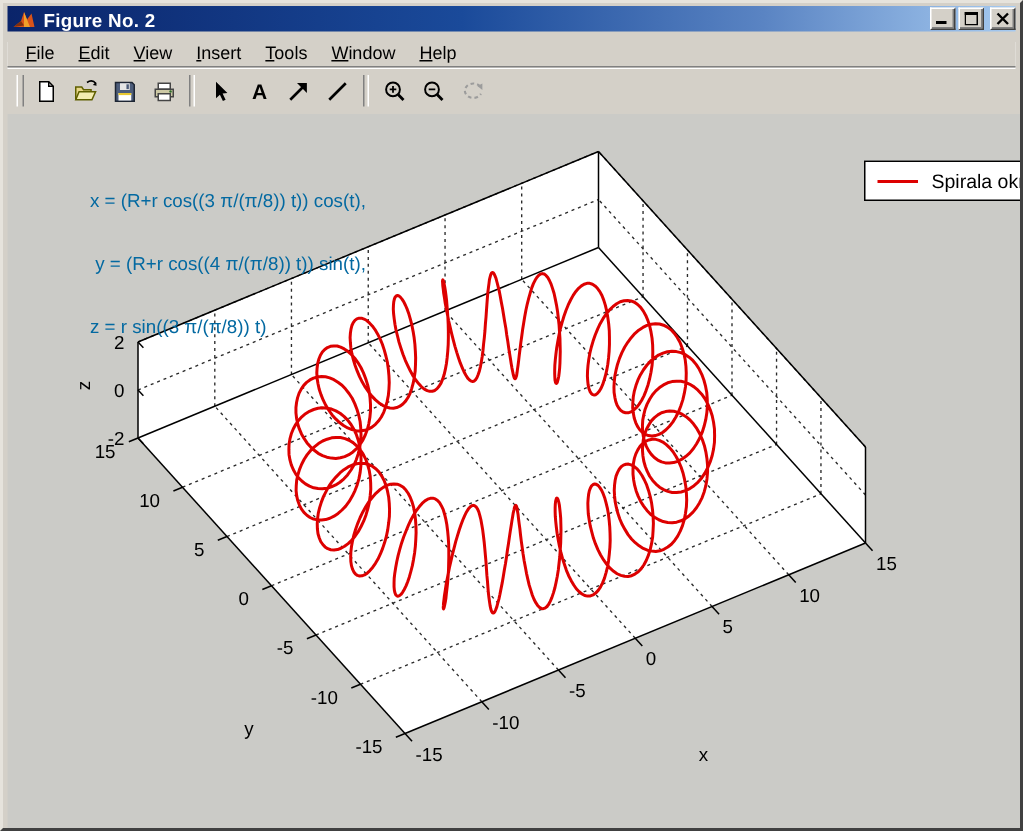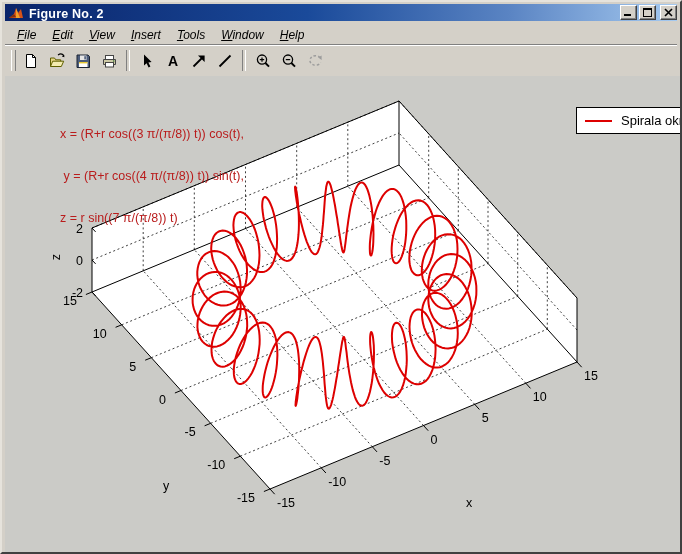--- a/index.html
+++ b/index.html
@@ -12,33 +12,33 @@
   .title-icon{width:16px;height:16px;margin-left:3px;flex:0 0 auto;}
   .title-text{margin-left:5px;font-size:12.5px;font-weight:bold;letter-spacing:.2px;}
   .tb-buttons{position:absolute;right:3px;top:3px;display:flex;gap:2px;}
   .tb-btn{width:17px;height:15px;background:#d4d0c8;border:1px solid;
     border-color:#ffffff #404040 #404040 #ffffff;box-shadow:inset -1px -1px 0 #808080;
     display:flex;align-items:center;justify-content:center;padding:0;cursor:default;}
   .tb-btn.close{margin-left:2px;}
   .menu-bar{position:absolute;left:3px;top:25px;right:3px;height:17px;background:#d4d0c8;
     display:flex;align-items:center;padding-left:4px;font-size:12px;color:#000;
     border-bottom:1px solid #808080;box-shadow:0 1px 0 #ffffff;}
-  .menu-item{padding:1px 8px 2px 8px;font-style:italic;}
+  .menu-item{padding:1px 8px 2px 8px;}
   .toolbar{position:absolute;left:3px;top:44px;right:3px;height:29px;background:#d4d0c8;
     display:flex;align-items:center;padding-left:4px;}
   .grip{width:3px;height:21px;border-left:1px solid #fff;border-right:1px solid #808080;
     margin:0 2px 0 2px;}
   .tool-btn{width:26px;height:24px;background:transparent;border:none;padding:0;
     display:flex;align-items:center;justify-content:center;}
   .tool-sep{width:2px;height:21px;border-left:1px solid #808080;border-right:1px solid #fff;
     margin:0 4px;}
   .figure-canvas{position:absolute;left:3px;top:74px;width:676px;height:477px;
     background:#cbcbc7;overflow:hidden;}
   .equations{position:absolute;left:55px;top:23px;font-size:12.5px;line-height:14px;
-    color:#b91c1c;white-space:pre;}
+    color:#0369a1;white-space:pre;}
   .legend-box{position:absolute;left:571px;top:31px;width:130px;height:25px;background:#fff;
     border:1px solid #000;display:flex;align-items:center;white-space:nowrap;}
   .legend-line{width:27px;height:0;border-top:2.5px solid #dd0000;margin-left:8px;flex:0 0 auto;}
   .legend-label{margin-left:9px;font-size:13px;color:#000;}
   #plot{position:absolute;left:0;top:0;}
   svg text{font-family:"Liberation Sans",sans-serif;}
 </style>
 </head>
 <body>
 
@@ -245,21 +245,21 @@
         <g>
           <text x="464.0" y="431.0" text-anchor="middle" font-size="12.5" fill="#000">x</text>
           <text x="161.0" y="414.0" text-anchor="middle" font-size="12.5" fill="#000">y</text>
           <text x="55.0" y="181.0" text-anchor="middle" font-size="12.5" fill="#000" transform="rotate(-90 55 181)">z</text>
         </g>
         <path d="M452.3 168.2L451.8 163.8L450.9 159.7L449.7 155.8L448.3 152.2L446.5 149.0L444.6 146.3L442.4 143.9L439.9 142.1L437.4 140.8L434.7 140.0L431.9 139.8L429.1 140.1L426.3 140.9L423.6 142.3L420.8 144.1L418.2 146.4L415.8 149.1L413.5 152.2L411.4 155.5L409.6 159.1L408.0 162.9L406.7 166.8L405.7 170.8L404.9 174.7L404.5 178.6L404.3 182.2L404.4 185.7L404.9 188.9L405.5 191.7L406.4 194.2L407.6 196.2L408.9 197.7L410.4 198.7L412.0 199.2L413.8 199.2L415.6 198.6L417.4 197.4L419.2 195.8L421.0 193.6L422.7 191.0L424.3 187.9L425.7 184.4L427.0 180.6L428.1 176.5L429.0 172.2L429.7 167.7L430.1 163.1L430.2 158.5L430.1 154.0L429.7 149.5L429.0 145.3L428.1 141.3L426.9 137.6L425.5 134.3L423.9 131.4L422.1 128.9L420.1 127.0L418.0 125.5L415.7 124.6L413.4 124.3L411.0 124.5L408.5 125.2L406.1 126.5L403.7 128.3L401.4 130.6L399.2 133.3L397.1 136.3L395.1 139.8L393.4 143.4L391.8 147.3L390.4 151.4L389.2 155.5L388.2 159.6L387.5 163.7L387.0 167.6L386.7 171.3L386.6 174.8L386.8 177.9L387.1 180.7L387.6 183.0L388.3 184.9L389.1 186.2L390.1 187.1L391.1 187.3L392.2 187.1L393.3 186.2L394.5 184.9L395.6 183.0L396.7 180.6L397.7 177.7L398.6 174.5L399.5 170.8L400.2 166.8L400.7 162.6L401.1 158.2L401.3 153.6L401.3 149.0L401.2 144.5L400.8 140.0L400.2 135.6L399.5 131.5L398.6 127.6L397.5 124.1L396.3 121.0L394.9 118.4L393.3 116.2L391.7 114.6L390.0 113.5L388.2 112.9L386.3 112.9L384.4 113.5L382.6 114.6L380.7 116.2L378.9 118.3L377.1 120.9L375.4 124.0L373.8 127.3L372.3 131.0L370.9 135.0L369.7 139.1L368.5 143.4L367.6 147.7L366.8 152.0L366.1 156.1L365.6 160.2L365.2 163.9L364.9 167.4L364.8 170.6L364.8 173.3L364.9 175.6L365.0 177.4L365.3 178.7L365.6 179.4L366.0 179.6L366.4 179.2L366.7 178.3L367.1 176.8L367.5 174.8L367.8 172.3L368.1 169.4L368.3 166.0L368.4 162.3L368.5 158.3L368.4 154.0L368.3 149.6L368.0 145.1L367.7 140.5L367.2 136.0L366.7 131.6L366.0 127.4L365.2 123.4L364.4 119.7L363.4 116.4L362.4 113.4L361.3 111.0L360.2 109.0L359.0 107.6L357.8 106.7L356.6 106.4L355.4 106.7L354.2 107.5L353.0 108.8L351.8 110.7L350.6 113.1L349.5 115.9L348.5 119.2L347.5 122.8L346.5 126.7L345.6 130.8L344.8 135.1L344.1 139.5L343.4 143.9L342.8 148.3L342.2 152.6L341.7 156.7L341.2 160.6L340.8 164.1L340.4 167.3L340.0 170.1L339.7 172.4L339.4 174.3L339.0 175.6L338.7 176.3L338.4 176.5L338.0 176.2L337.6 175.3L337.2 173.8L336.8 171.8L336.3 169.4L335.8 166.5L335.3 163.2L334.7 159.5L334.1 155.6L333.5 151.4L332.8 147.1L332.2 142.6L331.4 138.2L330.7 133.8L330.0 129.5L329.2 125.4L328.5 121.5L327.8 117.9L327.0 114.8L326.3 112.0L325.7 109.7L325.0 107.9L324.4 106.6L323.8 105.8L323.2 105.7L322.7 106.0L322.2 107.0L321.8 108.4L321.3 110.4L321.0 112.9L320.6 115.9L320.2 119.2L319.9 122.9L319.6 126.9L319.3 131.1L319.0 135.5L318.6 140.0L318.3 144.5L317.9 148.9L317.4 153.3L317.0 157.5L316.5 161.5L315.9 165.1L315.3 168.4L314.6 171.3L313.8 173.7L313.0 175.7L312.1 177.1L311.2 178.0L310.1 178.3L309.1 178.1L308.0 177.3L306.8 176.1L305.6 174.2L304.4 172.0L303.2 169.2L301.9 166.1L300.7 162.6L299.5 158.9L298.3 154.9L297.2 150.7L296.1 146.4L295.1 142.1L294.1 137.9L293.3 133.7L292.5 129.7L291.8 126.0L291.3 122.5L290.8 119.5L290.5 116.8L290.2 114.5L290.1 112.8L290.0 111.5L290.1 110.8L290.2 110.6L290.5 111.0L290.8 111.9L291.1 113.4L291.5 115.4L291.9 117.8L292.3 120.8L292.7 124.1L293.0 127.7L293.3 131.7L293.6 135.9L293.8 140.3L293.9 144.8L293.9 149.3L293.8 153.8L293.5 158.2L293.1 162.5L292.6 166.5L291.9 170.3L291.1 173.7L290.1 176.8L289.0 179.4L287.7 181.5L286.4 183.1L284.9 184.3L283.2 184.8L281.5 184.9L279.8 184.4L277.9 183.4L276.0 181.9L274.2 179.9L272.3 177.5L270.4 174.6L268.6 171.4L266.9 167.9L265.2 164.2L263.7 160.3L262.3 156.2L261.0 152.1L260.0 148.0L259.0 144.0L258.3 140.2L257.8 136.6L257.4 133.2L257.2 130.1L257.3 127.5L257.5 125.2L257.9 123.4L258.4 122.1L259.1 121.3L260.0 121.0L260.9 121.3L261.9 122.1L263.0 123.4L264.2 125.2L265.3 127.5L266.5 130.3L267.6 133.4L268.6 136.9L269.6 140.8L270.4 144.9L271.1 149.2L271.6 153.6L271.9 158.1L272.1 162.6L272.0 167.0L271.8 171.3L271.2 175.5L270.5 179.3L269.5 182.9L268.4 186.2L267.0 189.0L265.4 191.4L263.6 193.3L261.6 194.8L259.5 195.7L257.3 196.1L254.9 196.0L252.6 195.4L250.1 194.2L247.7 192.6L245.3 190.6L242.9 188.1L240.7 185.3L238.5 182.1L236.5 178.7L234.7 175.1L233.1 171.3L231.7 167.5L230.5 163.6L229.6 159.8L228.9 156.0L228.6 152.5L228.4 149.1L228.6 146.1L229.0 143.4L229.6 141.0L230.5 139.1L231.6 137.6L232.9 136.6L234.4 136.1L236.0 136.1L237.7 136.7L239.5 137.7L241.3 139.3L243.2 141.3L245.0 143.7L246.7 146.6L248.4 149.9L249.9 153.5L251.2 157.4L252.3 161.5L253.3 165.8L253.9 170.2L254.3 174.6L254.5 179.1L254.3 183.4L253.9 187.6L253.1 191.6L252.1 195.4L250.8 198.9L249.2 202.0L247.3 204.7L245.3 206.9L243.0 208.8L240.5 210.1L237.9 210.9L235.2 211.3L232.4 211.1L229.6 210.4L226.8 209.3L224.0 207.7L221.4 205.7L218.8 203.3L216.4 200.6L214.2 197.5L212.2 194.2L210.5 190.8L209.0 187.1L207.8 183.5L207.0 179.8L206.4 176.2L206.2 172.6L206.4 169.3L206.8 166.2L207.6 163.3L208.6 160.8L209.9 158.7L211.5 157.0L213.3 155.7L215.3 154.9L217.5 154.6L219.8 154.7L222.1 155.4L224.5 156.6L226.9 158.2L229.2 160.3L231.5 162.8L233.6 165.7L235.6 169.0L237.3 172.6L238.8 176.5L240.1 180.6L241.1 184.9L241.7 189.2L242.0 193.6L242.0 197.9L241.6 202.2L240.9 206.4L239.9 210.3L238.5 214.0L236.9 217.4L234.9 220.4L232.7 223.1L230.3 225.3L227.6 227.1L224.8 228.4L221.9 229.2L218.9 229.6L215.9 229.4L212.9 228.8L210.0 227.7L207.1 226.2L204.5 224.2L202.0 221.9L199.7 219.3L197.7 216.3L195.9 213.1L194.5 209.8L193.4 206.3L192.7 202.8L192.3 199.2L192.3 195.7L192.7 192.3L193.4 189.1L194.4 186.1L195.8 183.4L197.5 180.9L199.4 178.9L201.6 177.3L204.0 176.1L206.6 175.3L209.3 175.0L212.0 175.2L214.8 175.9L217.6 177.1L220.3 178.8L223.0 180.8L225.4 183.4L227.7 186.3L229.8 189.5L231.5 193.1L233.0 197.0L234.2 201.0L235.1 205.2L235.5 209.5L235.7 213.9L235.4 218.2L234.8 222.5L233.8 226.6L232.5 230.5L230.9 234.2L228.9 237.5L226.7 240.6L224.3 243.2L221.6 245.5L218.8 247.3L215.9 248.6L213.0 249.5L209.9 249.8L207.0 249.7L204.1 249.2L201.3 248.1L198.6 246.6L196.2 244.7L194.0 242.5L192.1 239.9L190.5 237.0L189.2 233.9L188.3 230.6L187.7 227.1L187.6 223.6L187.7 220.1L188.3 216.6L189.2 213.2L190.5 210.0L192.1 207.0L194.0 204.3L196.2 201.9L198.7 199.8L201.3 198.2L204.1 197.0L207.0 196.2L210.0 195.9L213.0 196.1L216.0 196.7L218.9 197.9L221.7 199.5L224.3 201.6L226.8 204.1L229.0 207.0L230.9 210.2L232.6 213.8L233.9 217.6L234.8 221.7L235.5 225.9L235.7 230.2L235.6 234.5L235.1 238.9L234.3 243.1L233.1 247.3L231.6 251.2L229.8 254.9L227.8 258.3L225.5 261.4L223.0 264.0L220.4 266.3L217.7 268.1L214.9 269.5L212.1 270.4L209.4 270.7L206.7 270.6L204.1 270.1L201.7 269.0L199.6 267.5L197.6 265.6L195.9 263.3L194.6 260.7L193.5 257.7L192.8 254.6L192.4 251.2L192.5 247.7L192.8 244.1L193.6 240.5L194.7 236.9L196.1 233.5L197.8 230.2L199.8 227.1L202.1 224.3L204.6 221.9L207.3 219.7L210.1 218.0L213.1 216.8L216.1 215.9L219.1 215.6L222.0 215.7L225.0 216.4L227.7 217.5L230.4 219.1L232.8 221.2L235.0 223.7L237.0 226.6L238.7 229.9L240.0 233.5L241.1 237.4L241.8 241.5L242.1 245.7L242.2 250.1L241.8 254.5L241.2 258.9L240.2 263.2L239.0 267.3L237.5 271.3L235.7 275.0L233.8 278.5L231.7 281.5L229.4 284.2L227.1 286.4L224.7 288.2L222.3 289.5L220.0 290.4L217.7 290.7L215.5 290.5L213.5 289.8L211.7 288.6L210.2 287.0L208.8 285.0L207.8 282.5L207.0 279.8L206.6 276.7L206.5 273.3L206.7 269.8L207.2 266.1L208.1 262.4L209.3 258.6L210.7 254.9L212.5 251.4L214.4 247.9L216.6 244.8L219.1 241.9L221.6 239.3L224.3 237.1L227.1 235.3L229.9 234.0L232.7 233.2L235.4 232.8L238.2 233.0L240.8 233.7L243.2 234.8L245.5 236.5L247.6 238.6L249.4 241.2L251.0 244.2L252.3 247.6L253.3 251.3L254.1 255.3L254.5 259.4L254.7 263.8L254.6 268.2L254.1 272.7L253.5 277.1L252.6 281.5L251.4 285.7L250.1 289.6L248.6 293.3L247.0 296.7L245.2 299.7L243.4 302.3L241.6 304.4L239.8 306.1L238.0 307.3L236.3 307.9L234.7 308.0L233.3 307.6L232.0 306.7L230.9 305.3L230.0 303.4L229.3 301.1L228.9 298.4L228.8 295.4L228.9 292.1L229.3 288.5L230.0 284.7L230.9 280.8L232.1 276.8L233.5 272.9L235.1 269.0L236.9 265.3L238.9 261.7L241.0 258.4L243.3 255.5L245.6 252.9L248.0 250.7L250.5 248.9L252.9 247.6L255.3 246.8L257.6 246.6L259.8 246.8L261.9 247.6L263.9 248.9L265.6 250.7L267.2 253.0L268.6 255.8L269.8 258.9L270.8 262.5L271.5 266.3L272.0 270.4L272.3 274.7L272.4 279.1L272.2 283.6L271.9 288.2L271.4 292.6L270.7 296.9L269.9 301.1L268.9 305.0L267.9 308.6L266.8 311.8L265.7 314.6L264.5 317.0L263.4 318.9L262.3 320.3L261.3 321.1L260.4 321.5L259.5 321.2L258.8 320.5L258.3 319.2L257.9 317.4L257.7 315.2L257.7 312.5L257.8 309.5L258.2 306.1L258.8 302.4L259.5 298.5L260.4 294.4L261.5 290.3L262.7 286.1L264.1 282.0L265.7 278.0L267.3 274.1L269.0 270.5L270.8 267.2L272.7 264.2L274.6 261.7L276.4 259.6L278.3 257.9L280.1 256.8L281.9 256.2L283.6 256.1L285.2 256.6L286.7 257.6L288.1 259.2L289.3 261.3L290.5 263.8L291.4 266.8L292.2 270.1L292.9 273.8L293.4 277.8L293.8 282.1L294.1 286.5L294.2 291.0L294.2 295.5L294.1 300.0L294.0 304.4L293.7 308.6L293.4 312.6L293.0 316.3L292.6 319.6L292.3 322.6L291.9 325.1L291.5 327.1L291.2 328.5L290.9 329.5L290.7 329.9L290.6 329.7L290.5 329.0L290.6 327.8L290.7 326.0L291.0 323.7L291.3 321.0L291.8 317.9L292.3 314.4L293.0 310.6L293.8 306.6L294.6 302.4L295.6 298.1L296.6 293.7L297.7 289.4L298.8 285.1L300.0 281.1L301.2 277.2L302.4 273.7L303.6 270.5L304.8 267.7L306.0 265.3L307.2 263.4L308.4 262.0L309.5 261.2L310.5 260.9L311.5 261.2L312.5 262.0L313.4 263.4L314.2 265.3L314.9 267.7L315.6 270.5L316.2 273.8L316.8 277.4L317.3 281.3L317.8 285.5L318.2 289.8L318.6 294.2L319.0 298.7L319.3 303.2L319.6 307.6L320.0 311.8L320.3 315.7L320.6 319.4L321.0 322.7L321.4 325.6L321.8 328.1L322.2 330.0L322.7 331.5L323.2 332.4L323.7 332.7L324.3 332.5L324.9 331.7L325.5 330.4L326.2 328.6L326.8 326.2L327.6 323.4L328.3 320.2L329.0 316.6L329.8 312.6L330.5 308.5L331.2 304.1L332.0 299.7L332.7 295.2L333.3 290.7L334.0 286.3L334.6 282.1L335.2 278.1L335.8 274.4L336.3 271.1L336.8 268.2L337.2 265.7L337.7 263.7L338.0 262.2L338.4 261.3L338.8 260.9L339.1 261.1L339.4 261.8L339.7 263.1L340.0 264.9L340.4 267.2L340.7 270.0L341.1 273.1L341.6 276.7L342.0 280.5L342.5 284.6L343.1 288.8L343.7 293.2L344.4 297.6L345.2 301.9L346.0 306.2L346.9 310.2L347.8 314.1L348.9 317.6L349.9 320.8L351.0 323.5L352.2 325.8L353.4 327.6L354.6 328.9L355.8 329.6L357.1 329.8L358.3 329.4L359.5 328.5L360.7 327.0L361.8 324.9L362.9 322.4L363.9 319.4L364.9 316.0L365.7 312.3L366.5 308.3L367.2 304.0L367.7 299.5L368.2 295.0L368.5 290.4L368.8 285.9L368.9 281.4L369.0 277.2L368.9 273.2L368.8 269.5L368.5 266.1L368.2 263.2L367.9 260.7L367.5 258.7L367.1 257.3L366.7 256.4L366.3 256.0L366.0 256.2L365.7 257.0L365.4 258.3L365.2 260.1L365.1 262.4L365.1 265.1L365.2 268.3L365.5 271.7L365.9 275.5L366.4 279.5L367.1 283.6L367.9 287.8L368.9 292.1L370.0 296.3L371.3 300.3L372.6 304.2L374.1 307.8L375.8 311.1L377.5 314.0L379.2 316.5L381.1 318.5L383.0 320.0L384.8 321.0L386.7 321.4L388.6 321.3L390.4 320.6L392.1 319.4L393.8 317.6L395.3 315.4L396.7 312.6L398.0 309.4L399.0 305.9L400.0 302.0L400.7 297.8L401.2 293.4L401.6 288.9L401.8 284.3L401.7 279.7L401.5 275.2L401.1 270.8L400.6 266.6L399.9 262.7L399.0 259.1L398.1 255.8L397.1 253.1L396.0 250.7L394.8 248.9L393.7 247.6L392.5 246.9L391.4 246.7L390.4 247.0L389.4 247.9L388.6 249.3L387.9 251.2L387.4 253.6L387.1 256.4L386.9 259.5L387.0 263.0L387.2 266.7L387.8 270.6L388.5 274.6L389.5 278.6L390.6 282.7L392.0 286.6L393.6 290.4L395.4 294.0L397.4 297.3L399.5 300.2L401.7 302.8L404.1 304.9L406.4 306.5L408.9 307.6L411.3 308.2L413.7 308.3L416.1 307.8L418.3 306.7L420.5 305.2L422.5 303.1L424.3 300.5L425.9 297.5L427.3 294.1L428.5 290.3L429.4 286.3L430.1 282.0L430.4 277.5L430.6 273.0L430.4 268.4L430.0 263.8L429.4 259.4L428.5 255.1L427.4 251.1L426.1 247.3L424.6 244.0L423.0 241.0L421.3 238.5L419.5 236.4L417.7 234.9L415.8 233.9L414.0 233.4L412.3 233.5L410.6 234.1L409.1 235.2L407.8 236.8L406.7 238.9L405.7 241.4L405.1 244.2L404.7 247.4L404.5 250.9L404.7 254.6L405.1 258.4L405.9 262.3L406.9 266.2L408.2 270.0L409.8 273.7L411.7 277.1L413.7 280.4L416.0 283.3L418.5 285.8L421.1 287.9L423.8 289.6L426.6 290.8L429.4 291.4L432.2 291.6L435.0 291.2L437.6 290.2L440.2 288.7L442.6 286.8L444.8 284.3L446.8 281.4L448.5 278.1L450.0 274.4L451.2 270.4L452.0 266.2L452.6 261.8L452.8 257.3L452.6 252.8L452.2 248.3L451.4 243.8L450.4 239.5L449.1 235.5L447.5 231.7L445.7 228.3L443.7 225.2L441.5 222.6L439.2 220.4L436.9 218.7L434.5 217.6L432.1 216.9L429.8 216.8L427.5 217.3L425.4 218.2L423.4 219.7L421.7 221.5L420.2 223.9L418.9 226.6L417.9 229.6L417.3 232.9L417.0 236.4L417.0 240.1L417.4 243.8L418.1 247.6L419.1 251.3L420.5 254.9L422.1 258.3L424.1 261.4L426.3 264.3L428.7 266.8L431.4 268.8L434.2 270.5L437.1 271.7L440.1 272.3L443.1 272.5L446.1 272.1L449.0 271.2L451.9 269.7L454.5 267.8L457.0 265.4L459.3 262.5L461.3 259.3L463.1 255.7L464.5 251.8L465.6 247.6L466.3 243.3L466.7 238.8L466.7 234.3L466.3 229.8L465.6 225.4L464.6 221.1L463.2 217.0L461.5 213.2L459.6 209.8L457.4 206.7L455.0 204.0L452.4 201.8L449.7 200.1L447.0 198.9L444.2 198.2L441.4 198.0L438.7 198.4L436.0 199.2L433.6 200.6L431.3 202.4L429.2 204.6L427.5 207.3L426.0 210.2L424.8 213.4L423.9 216.9L423.5 220.4L423.3 224.1L423.6 227.8L424.2 231.5L425.2 235.0L426.5 238.3L428.1 241.5L430.1 244.3L432.3 246.7L434.7 248.8L437.4 250.4L440.2 251.6L443.1 252.3L446.0 252.4L449.1 252.0L452.0 251.1L454.9 249.7L457.7 247.8L460.4 245.4L462.8 242.6L465.0 239.3L466.9 235.7L468.5 231.8L469.8 227.7L470.7 223.4L471.3 218.9L471.4 214.4L471.3 209.9L470.7 205.5L469.8 201.2L468.5 197.2L466.9 193.4L465.0 189.9L462.8 186.8L460.3 184.1L457.7 181.9L454.9 180.2L452.0 178.9L449.0 178.2L446.0 178.1L443.0 178.4L440.1 179.2L437.3 180.6L434.7 182.4L432.2 184.6L430.0 187.2L428.1 190.2L426.4 193.4L425.1 196.8L424.2 200.4L423.5 204.1L423.3 207.8L423.4 211.5L423.9 215.0L424.7 218.4L425.9 221.6L427.4 224.4L429.2 226.9L431.2 229.0L433.5 230.7L436.0 231.9L438.6 232.6L441.3 232.7L444.1 232.4L446.9 231.5L449.6 230.1L452.3 228.2L454.9 225.9L457.3 223.0L459.4 219.8L461.4 216.2L463.1 212.3L464.4 208.2L465.5 203.8L466.2 199.4L466.6 194.8L466.5 190.3L466.2 185.9L465.4 181.6L464.3 177.5L462.9 173.7L461.2 170.2L459.2 167.1L456.9 164.3L454.4 162.1L451.7 160.3L448.9 159.1L445.9 158.4L442.9 158.2L439.9 158.5L437.0 159.4L434.0 160.7L431.3 162.6L428.6 164.8L426.2 167.5L424.0 170.5L422.0 173.8L420.3 177.3L419.0 180.9L417.9 184.7L417.2 188.5L416.9 192.3L416.8 195.9L417.2 199.4L417.8 202.7L418.8 205.7L420.0 208.3L421.5 210.5L423.3 212.3L425.2 213.6L427.3 214.4L429.6 214.7L431.9 214.4L434.3 213.6L436.7 212.3L439.0 210.5L441.3 208.2L443.5 205.4L445.5 202.2L447.3 198.7L448.8 194.8L450.2 190.6L451.2 186.3L452.0 181.8L452.4 177.2L452.5 172.7L452.3 168.2" fill="none" stroke="#dd0000" stroke-width="2" stroke-linejoin="round" stroke-linecap="round"></path>
       </svg>
     <div class="equations">
       <div>x = (R+r cos((3 π/(π/8)) t)) cos(t),</div>
       <div> y = (R+r cos((4 π/(π/8)) t)) sin(t),</div>
-      <div>z = r sin((7 π/(π/8)) t)</div>
+      <div>z = r sin((3 π/(π/8)) t)</div>
     </div>
     <div class="legend-box">
       <div class="legend-line"></div>
       <span class="legend-label">Spirala okra</span>
     </div>
   </div>
 
 </div>
 
 </body></html>

